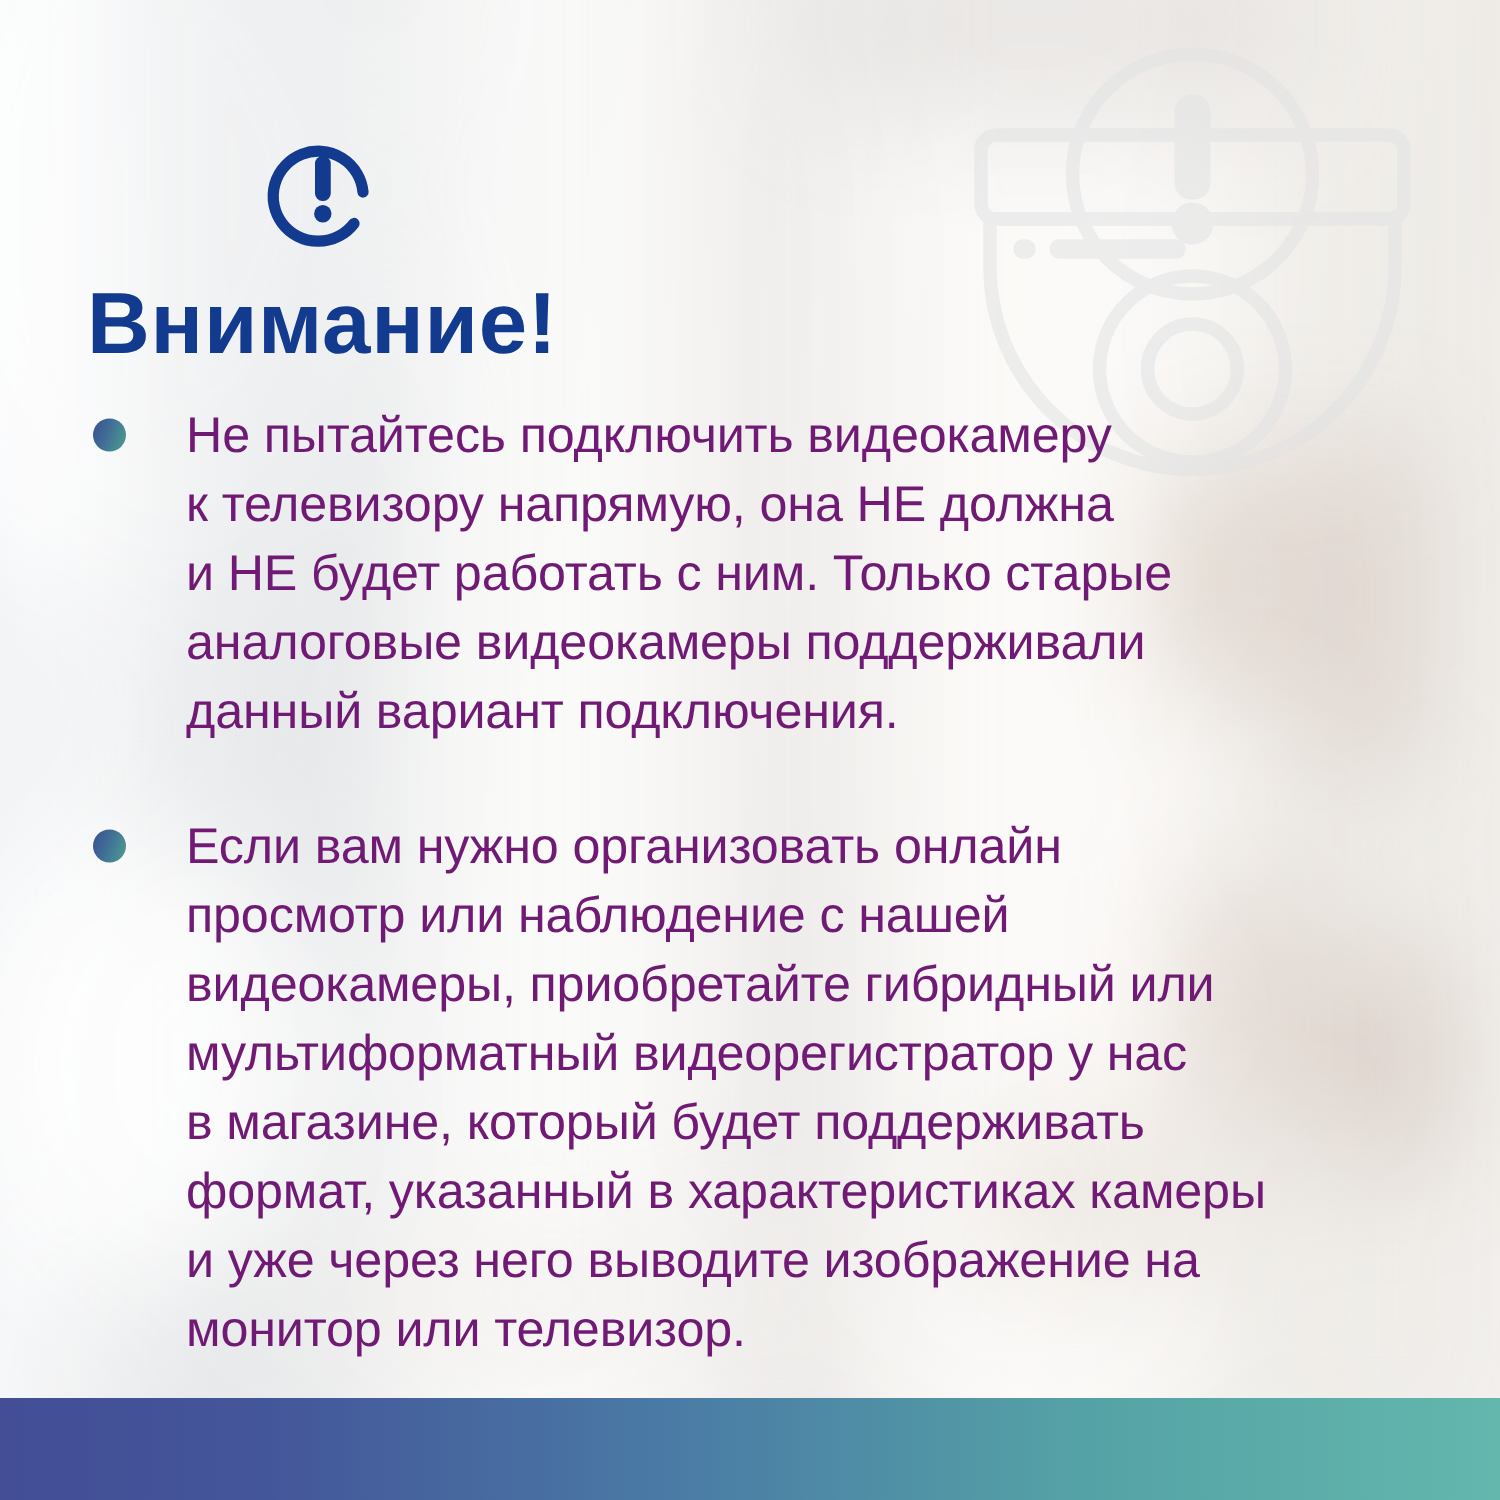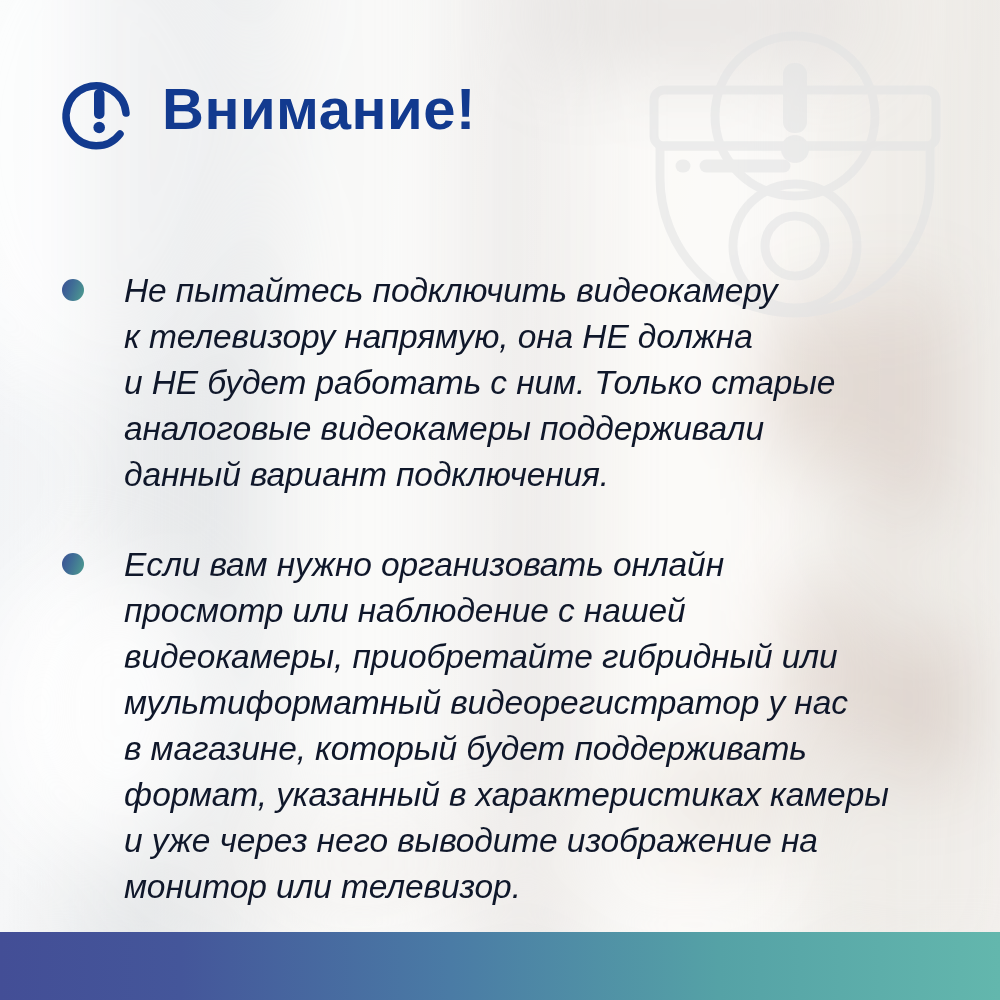--- a/index.html
+++ b/index.html
@@ -66,24 +66,25 @@
     width: 350px;
     height: 300px;
     opacity: .55;
   }
   .watermark svg { display: block; width: 100%; height: 100%; }
 
   
   .header {
     position: absolute;
     left: 58px;
-    top: 68px;
+    top: 83px;
     display: flex;
     align-items: center;
     gap: 22px;
+    flex-direction: column;
   }
   .alert-icon { width: 82px; height: 82px; flex: none; }
   .alert-icon svg { display:block; width:100%; height:100%; }
   .title {
     font-size: 58px;
     font-weight: bold;
     color: #123a8f;
     letter-spacing: .5px;
     line-height: 1;
     white-space: nowrap;
@@ -106,24 +107,23 @@
     width: 22px;
     height: 22px;
     border-radius: 50%;
     margin-top: 11px;
     margin-right: 40px;
     background: linear-gradient(110deg, #3a4f93 0%, #3f6b96 40%, #4e9f8f 100%);
   }
   .para {
     font-size: 33.5px;
     line-height: 46px;
-    color: #0f172a;
+    color: #701a75;
     white-space: pre-line;
     letter-spacing: -0.1px;
-    font-style: italic;
   }
 
   
   .bottom-bar {
     position: absolute;
     left: 0;
     bottom: 0;
     width: 100%;
     height: 68px;
     background: linear-gradient(90deg, #434e96 0%, #44569a 18%, #4a7ba5 45%, #55a2a6 72%, #63b7ad 100%);

